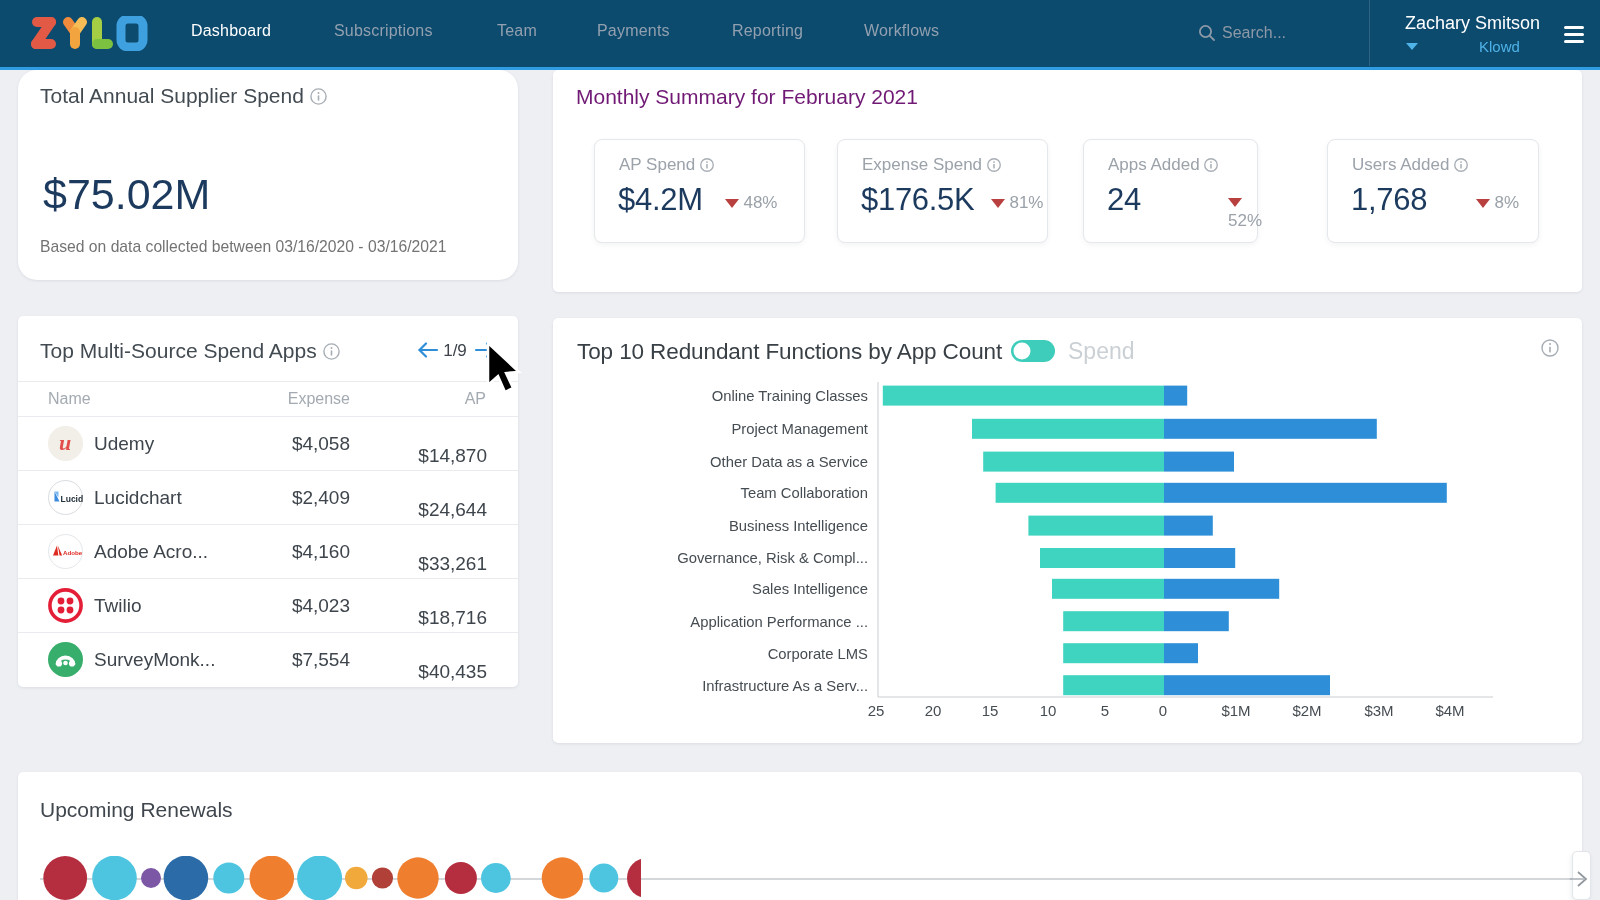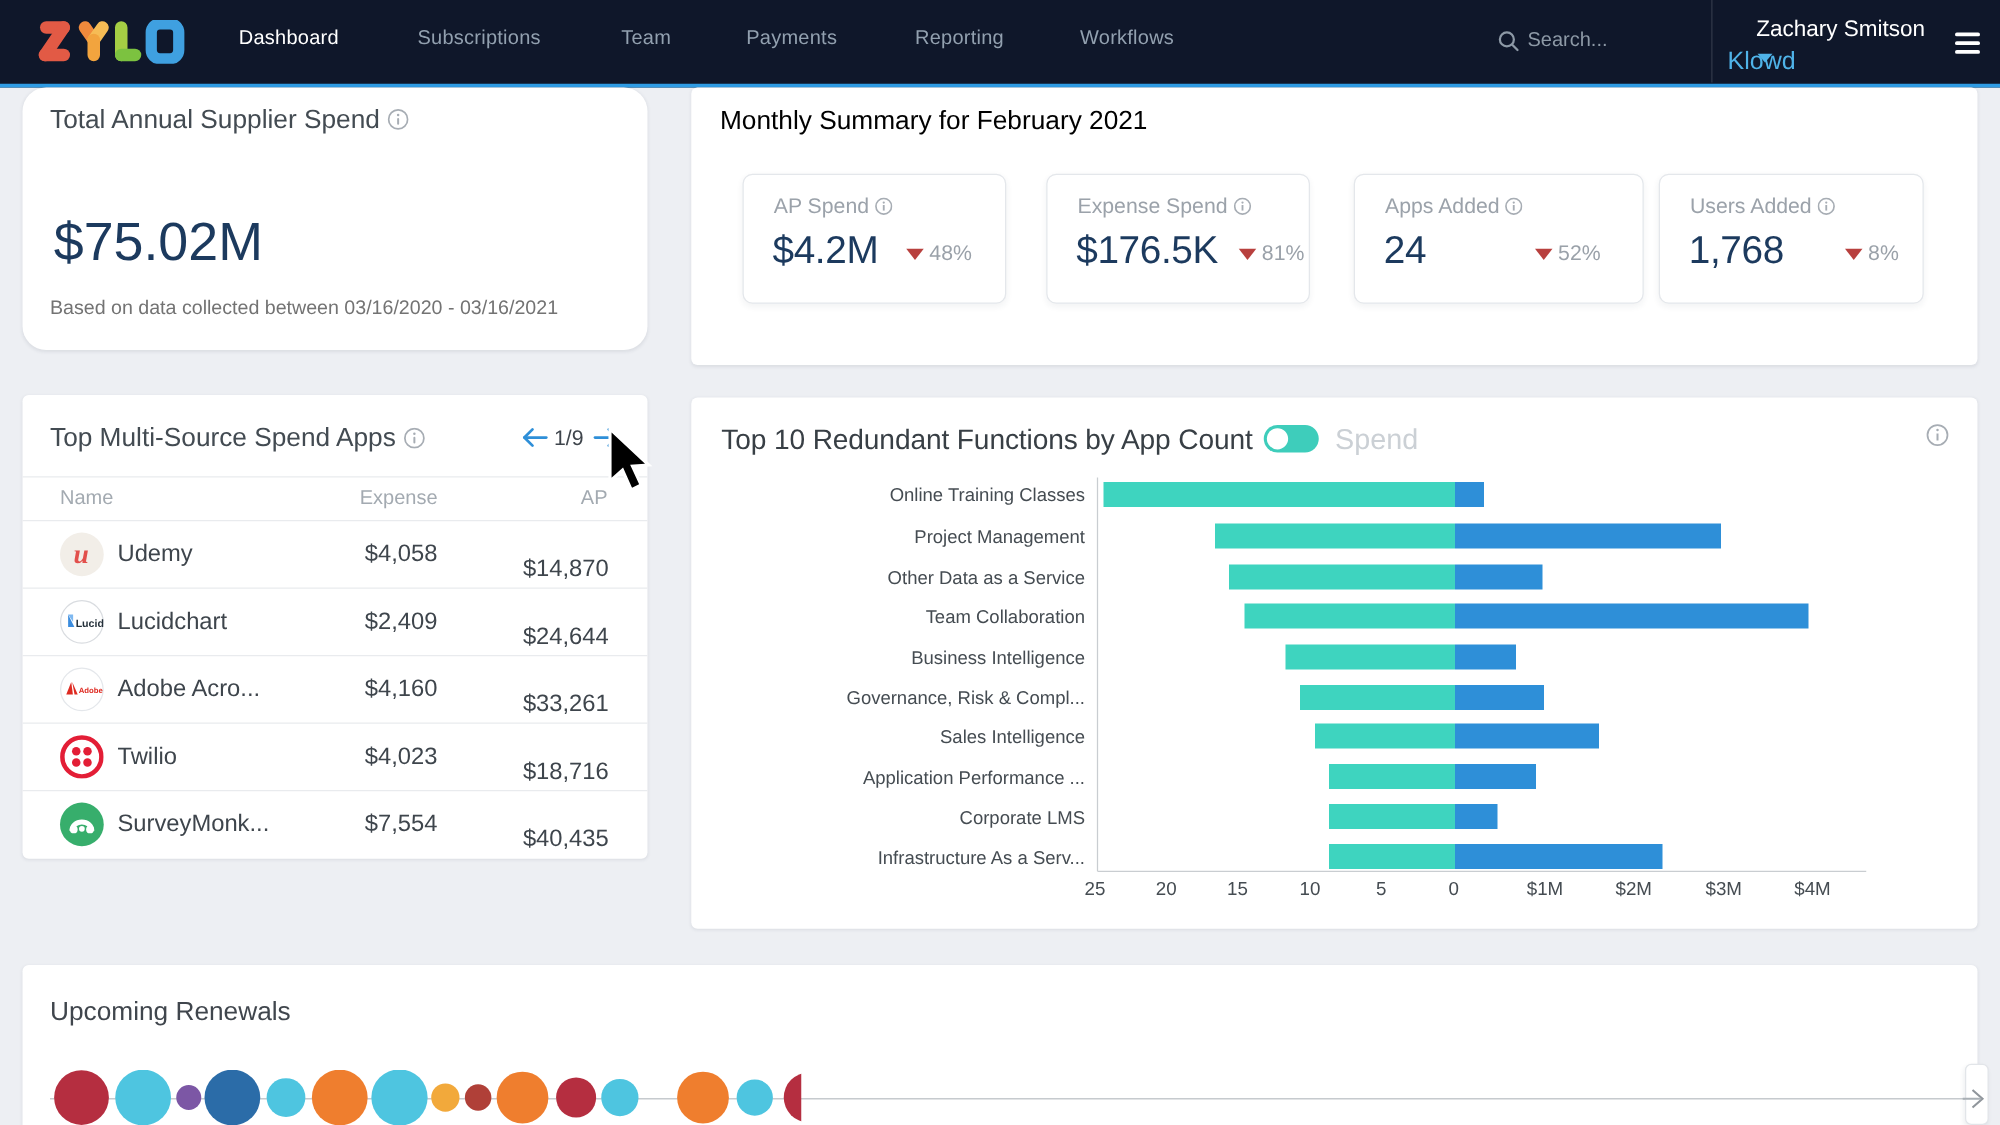--- a/index.html
+++ b/index.html
@@ -1,27 +1,27 @@
 <!DOCTYPE html>
 <html><head>
 <meta charset="utf-8">
 <style>
   * { margin:0; padding:0; box-sizing:border-box; }
   html,body { width:1600px; height:900px; overflow:hidden; }
   body { font-family:"Liberation Sans", sans-serif; background:#EDEFF3; position:relative; }
   .abs { position:absolute; }
   
   .nav { position:absolute; left:0; top:0; width:1600px; height:70px;
-         background:#0f172a; border-bottom:3.5px solid #2F9CE4; }
+         background:#0c4a6e; border-bottom:3.5px solid #2F9CE4; }
   .nav-link { position:absolute; top:22px; font-size:16px; color:#92A0AF; letter-spacing:.2px; }
   .nav-link.active { color:#FFFFFF; }
   .search-txt { position:absolute; left:1222px; top:24px; font-size:16px; color:#8D99A6; }
   .nav-divider { position:absolute; left:1369px; top:0; width:1px; height:66px; background:rgba(255,255,255,.14); }
   .uname { position:absolute; left:1405px; top:13px; font-size:18px; color:#fff; }
-  .uorg  { position:absolute; left:1382px; top:38px; font-size:20px; color:#4FB3E8; }
+  .uorg  { position:absolute; left:1479px; top:38px; font-size:15px; color:#4FB3E8; }
   .ucaret { position:absolute; left:1406px; top:43px; width:0; height:0;
             border-left:6px solid transparent; border-right:6px solid transparent; border-top:7px solid #4FB3E8; }
   .burger div { position:absolute; left:1564px; width:20px; height:3px; border-radius:2px; background:#fff; }
   
   .card { position:absolute; background:#fff; border-radius:5px;
           box-shadow:0 1px 3px rgba(30,45,65,.09); }
   .h1 { font-size:21px; color:#434B52; }
   .info { display:inline-block; vertical-align:-2px; }
   
   .sub { position:absolute; top:69px; height:104px; background:#fff; border:1px solid #E4E7EB;
@@ -86,40 +86,40 @@
         <circle cx="8.5" cy="8.5" r="7.6" fill="none" stroke="#A7ADB4" stroke-width="1.4"></circle>
         <rect x="7.7" y="7.3" width="1.6" height="5.4" rx=".8" fill="#A7ADB4"></rect>
         <circle cx="8.5" cy="4.9" r="1" fill="#A7ADB4"></circle>
       </svg>
   </div>
   <div class="abs" style="left:25px;top:100px;font-size:43px;color:#1C3A5E;">$75.02M</div>
   <div class="abs" style="left:22px;top:168px;font-size:15.7px;color:#737373;">Based on data collected between 03/16/2020 - 03/16/2021</div>
 </div>
 
 <div class="card" style="left:553px;top:70px;width:1029px;height:222px;">
-  <div class="abs h1" style="left:23px;top:15px;color:#000000">Monthly Summary for February 2021</div>
+  <div class="abs h1" style="left:23px;top:15px;color:#701a75">Monthly Summary for February 2021</div>
   <div class="sub" style="left:41px;width:211px;">
     <div class="lbl">AP Spend <svg class="info" width="14" height="14" viewBox="0 0 17 17">
           <circle cx="8.5" cy="8.5" r="7.6" fill="none" stroke="#A7ADB4" stroke-width="1.6"></circle>
           <rect x="7.6" y="7.3" width="1.8" height="5.4" fill="#A7ADB4"></rect>
           <circle cx="8.5" cy="4.9" r="1.1" fill="#A7ADB4"></circle>
         </svg></div>
     <div class="val">$4.2M</div>
     <div class="abs" style="left:130px;top:53px"><span class="tri-down"></span> <span class="pct">48%</span></div>
   </div>
   <div class="sub" style="left:284px;width:211px;">
     <div class="lbl">Expense Spend <svg class="info" width="14" height="14" viewBox="0 0 17 17">
           <circle cx="8.5" cy="8.5" r="7.6" fill="none" stroke="#A7ADB4" stroke-width="1.6"></circle>
           <rect x="7.6" y="7.3" width="1.8" height="5.4" fill="#A7ADB4"></rect>
           <circle cx="8.5" cy="4.9" r="1.1" fill="#A7ADB4"></circle>
         </svg></div>
     <div class="val">$176.5K</div>
     <div class="abs" style="left:153px;top:53px"><span class="tri-down"></span> <span class="pct">81%</span></div>
   </div>
-  <div class="sub" style="left:530px;width:232px;text-align:right;">
+  <div class="sub" style="left:530px;width:175px;">
     <div class="lbl">Apps Added <svg class="info" width="14" height="14" viewBox="0 0 17 17">
           <circle cx="8.5" cy="8.5" r="7.6" fill="none" stroke="#A7ADB4" stroke-width="1.6"></circle>
           <rect x="7.6" y="7.3" width="1.8" height="5.4" fill="#A7ADB4"></rect>
           <circle cx="8.5" cy="4.9" r="1.1" fill="#A7ADB4"></circle>
         </svg></div>
     <div class="val">24</div>
     <div class="abs" style="left:144px;top:53px"><span class="tri-down"></span> <span class="pct">52%</span></div>
   </div>
   <div class="sub" style="left:774px;width:212px;">
     <div class="lbl">Users Added <svg class="info" width="14" height="14" viewBox="0 0 17 17">

